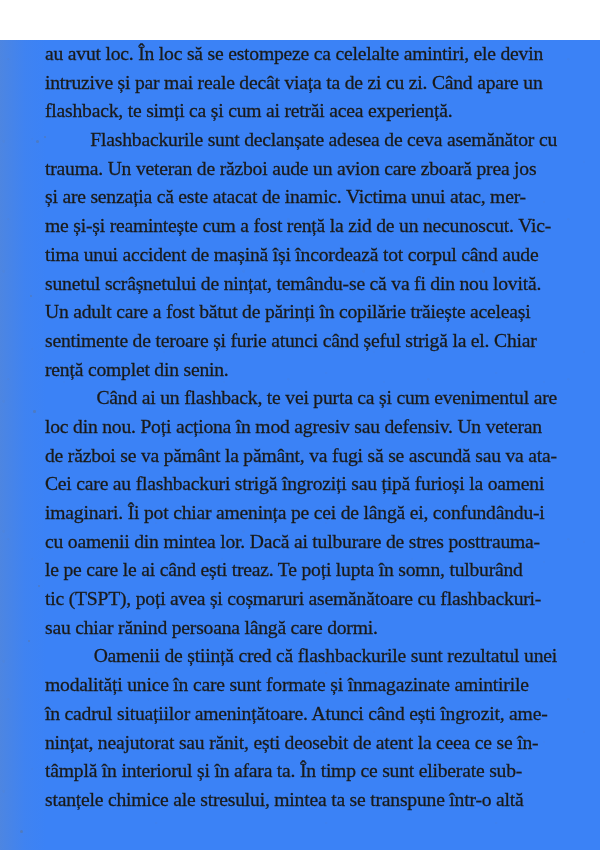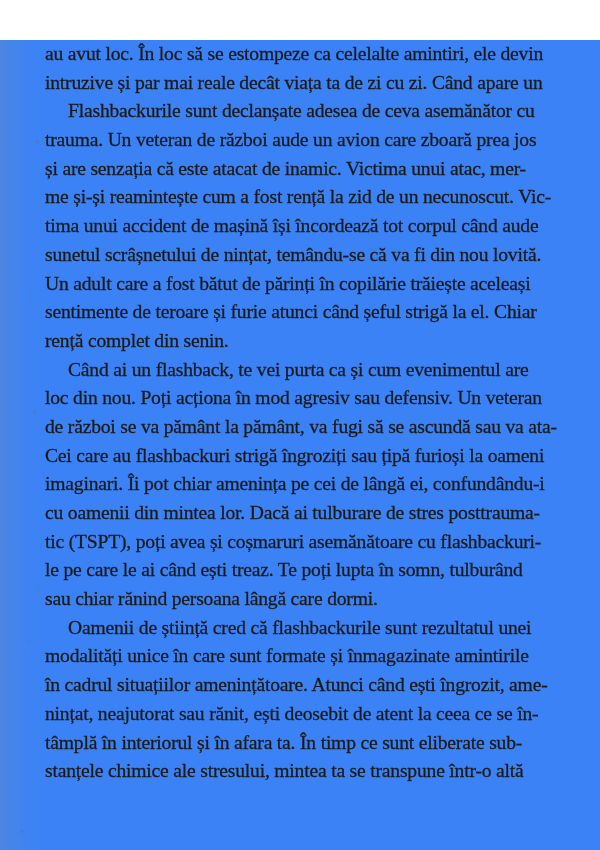--- a/index.html
+++ b/index.html
@@ -73,20 +73,21 @@
     letter-spacing: -0.01em;
     white-space: pre;
     font-weight: 400;
     text-rendering: optimizeLegibility;
     
     -webkit-text-stroke: 0.28px #1a1a18;
   }
 
   .indent {
     padding-left: 23px;
+    text-align: right;
   }
 </style>
 </head>
 <body>
 
 <div id="page">
 
   <div id="grain"></div>
   <div id="gutter-shade"></div>
 
@@ -95,41 +96,42 @@
   <div class="speck" style="left:30px; top:255px; width:2px; height:2px;"></div>
   <div class="speck" style="left:33px; top:370px; width:2.5px; height:2.5px;"></div>
   <div class="speck" style="left:38px; top:545px; width:2px; height:2px;"></div>
   <div class="speck" style="left:28px; top:600px; width:2px; height:2px;"></div>
   <div class="speck" style="left:20px; top:790px; width:3px; height:3px;"></div>
 
   <div id="text-column">
       <div class="paragraph">
         <div class="line">au avut loc. În loc să se estompeze ca celelalte amintiri, ele devin</div>
         <div class="line">intruzive și par mai reale decât viața ta de zi cu zi. Când apare un</div>
+        <div class="line">flashback, te simți ca și cum ai retrăi acea experiență.</div>
       </div>
       <div class="paragraph">
         <div class="line indent">Flashbackurile sunt declanșate adesea de ceva asemănător cu</div>
         <div class="line">trauma. Un veteran de război aude un avion care zboară prea jos</div>
         <div class="line">și are senzația că este atacat de inamic. Victima unui atac, mer-</div>
         <div class="line">me și-și reamintește cum a fost rență la zid de un necunoscut. Vic-</div>
         <div class="line">tima unui accident de mașină își încordează tot corpul când aude</div>
         <div class="line">sunetul scrâșnetului de nințat, temându-se că va fi din nou lovită.</div>
         <div class="line">Un adult care a fost bătut de părinți în copilărie trăiește aceleași</div>
         <div class="line">sentimente de teroare și furie atunci când șeful strigă la el. Chiar</div>
         <div class="line">rență complet din senin.</div>
       </div>
       <div class="paragraph">
         <div class="line indent">Când ai un flashback, te vei purta ca și cum evenimentul are</div>
         <div class="line">loc din nou. Poți acționa în mod agresiv sau defensiv. Un veteran</div>
         <div class="line">de război se va pământ la pământ, va fugi să se ascundă sau va ata-</div>
         <div class="line">Cei care au flashbackuri strigă îngroziți sau țipă furioși la oameni</div>
         <div class="line">imaginari. Îi pot chiar amenința pe cei de lângă ei, confundându-i</div>
         <div class="line">cu oamenii din mintea lor. Dacă ai tulburare de stres posttrauma-</div>
+        <div class="line">le pe care le ai când ești treaz. Te poți lupta în somn, tulburând</div>
         <div class="line">tic (TSPT), poți avea și coșmaruri asemănătoare cu flashbackuri-</div>
-        <div class="line">le pe care le ai când ești treaz. Te poți lupta în somn, tulburând</div>
         <div class="line">sau chiar rănind persoana lângă care dormi.</div>
       </div>
       <div class="paragraph">
         <div class="line indent">Oamenii de știință cred că flashbackurile sunt rezultatul unei</div>
         <div class="line">modalități unice în care sunt formate și înmagazinate amintirile</div>
         <div class="line">în cadrul situațiilor amenințătoare. Atunci când ești îngrozit, ame-</div>
         <div class="line">nințat, neajutorat sau rănit, ești deosebit de atent la ceea ce se în-</div>
         <div class="line">tâmplă în interiorul și în afara ta. În timp ce sunt eliberate sub-</div>
         <div class="line">stanțele chimice ale stresului, mintea ta se transpune într-o altă</div>
       </div>

